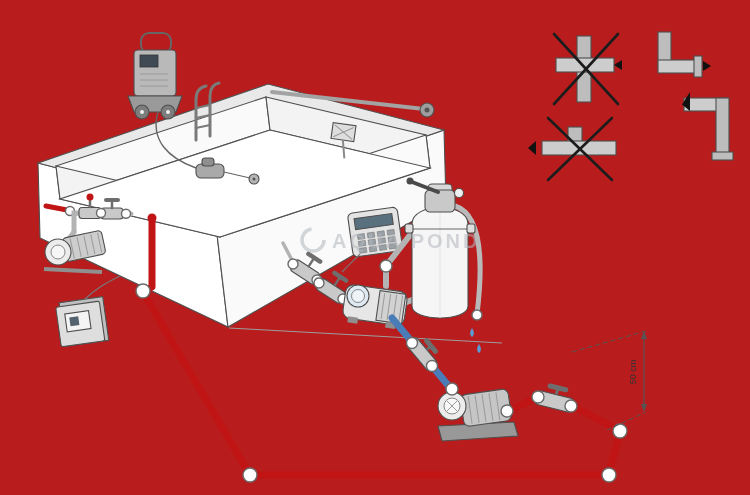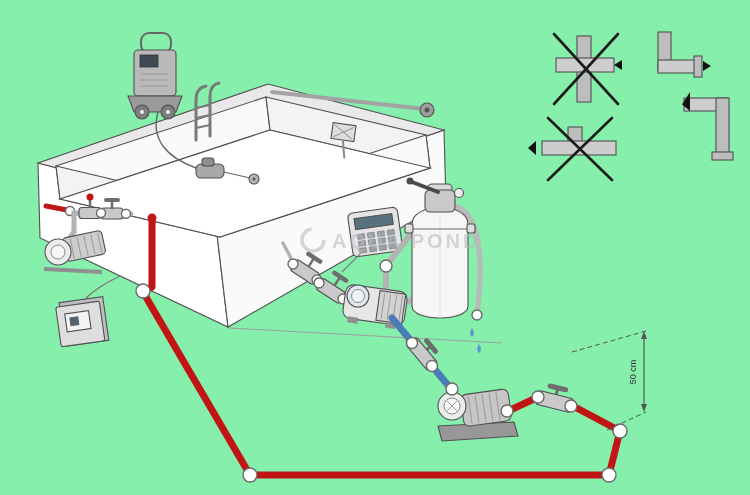--- a/index.html
+++ b/index.html
@@ -1,16 +1,16 @@
 <!DOCTYPE html>
 <html><head>
 <meta charset="utf-8">
 <style>
   html,body{margin:0;padding:0;background:#fff;}
-  .stage{position:relative;width:750px;height:495px;background:#86efac;overflow:hidden;
+  .stage{position:relative;width:750px;height:495px;background:#b91c1c;overflow:hidden;
          font-family:"Liberation Sans",sans-serif;}
   svg{display:block;}
   
   .o   {stroke:#4f4f4f;stroke-width:1.1;}
   .w   {fill:#ffffff;}
   .lt  {fill:#f3f3f3;}
   .lt2 {fill:#fafafa;}
   .md  {fill:#c9c9c9;}
   .md2 {fill:#dedede;}
   .pipe{stroke:#b3b3b3;fill:none;stroke-linecap:round;}

